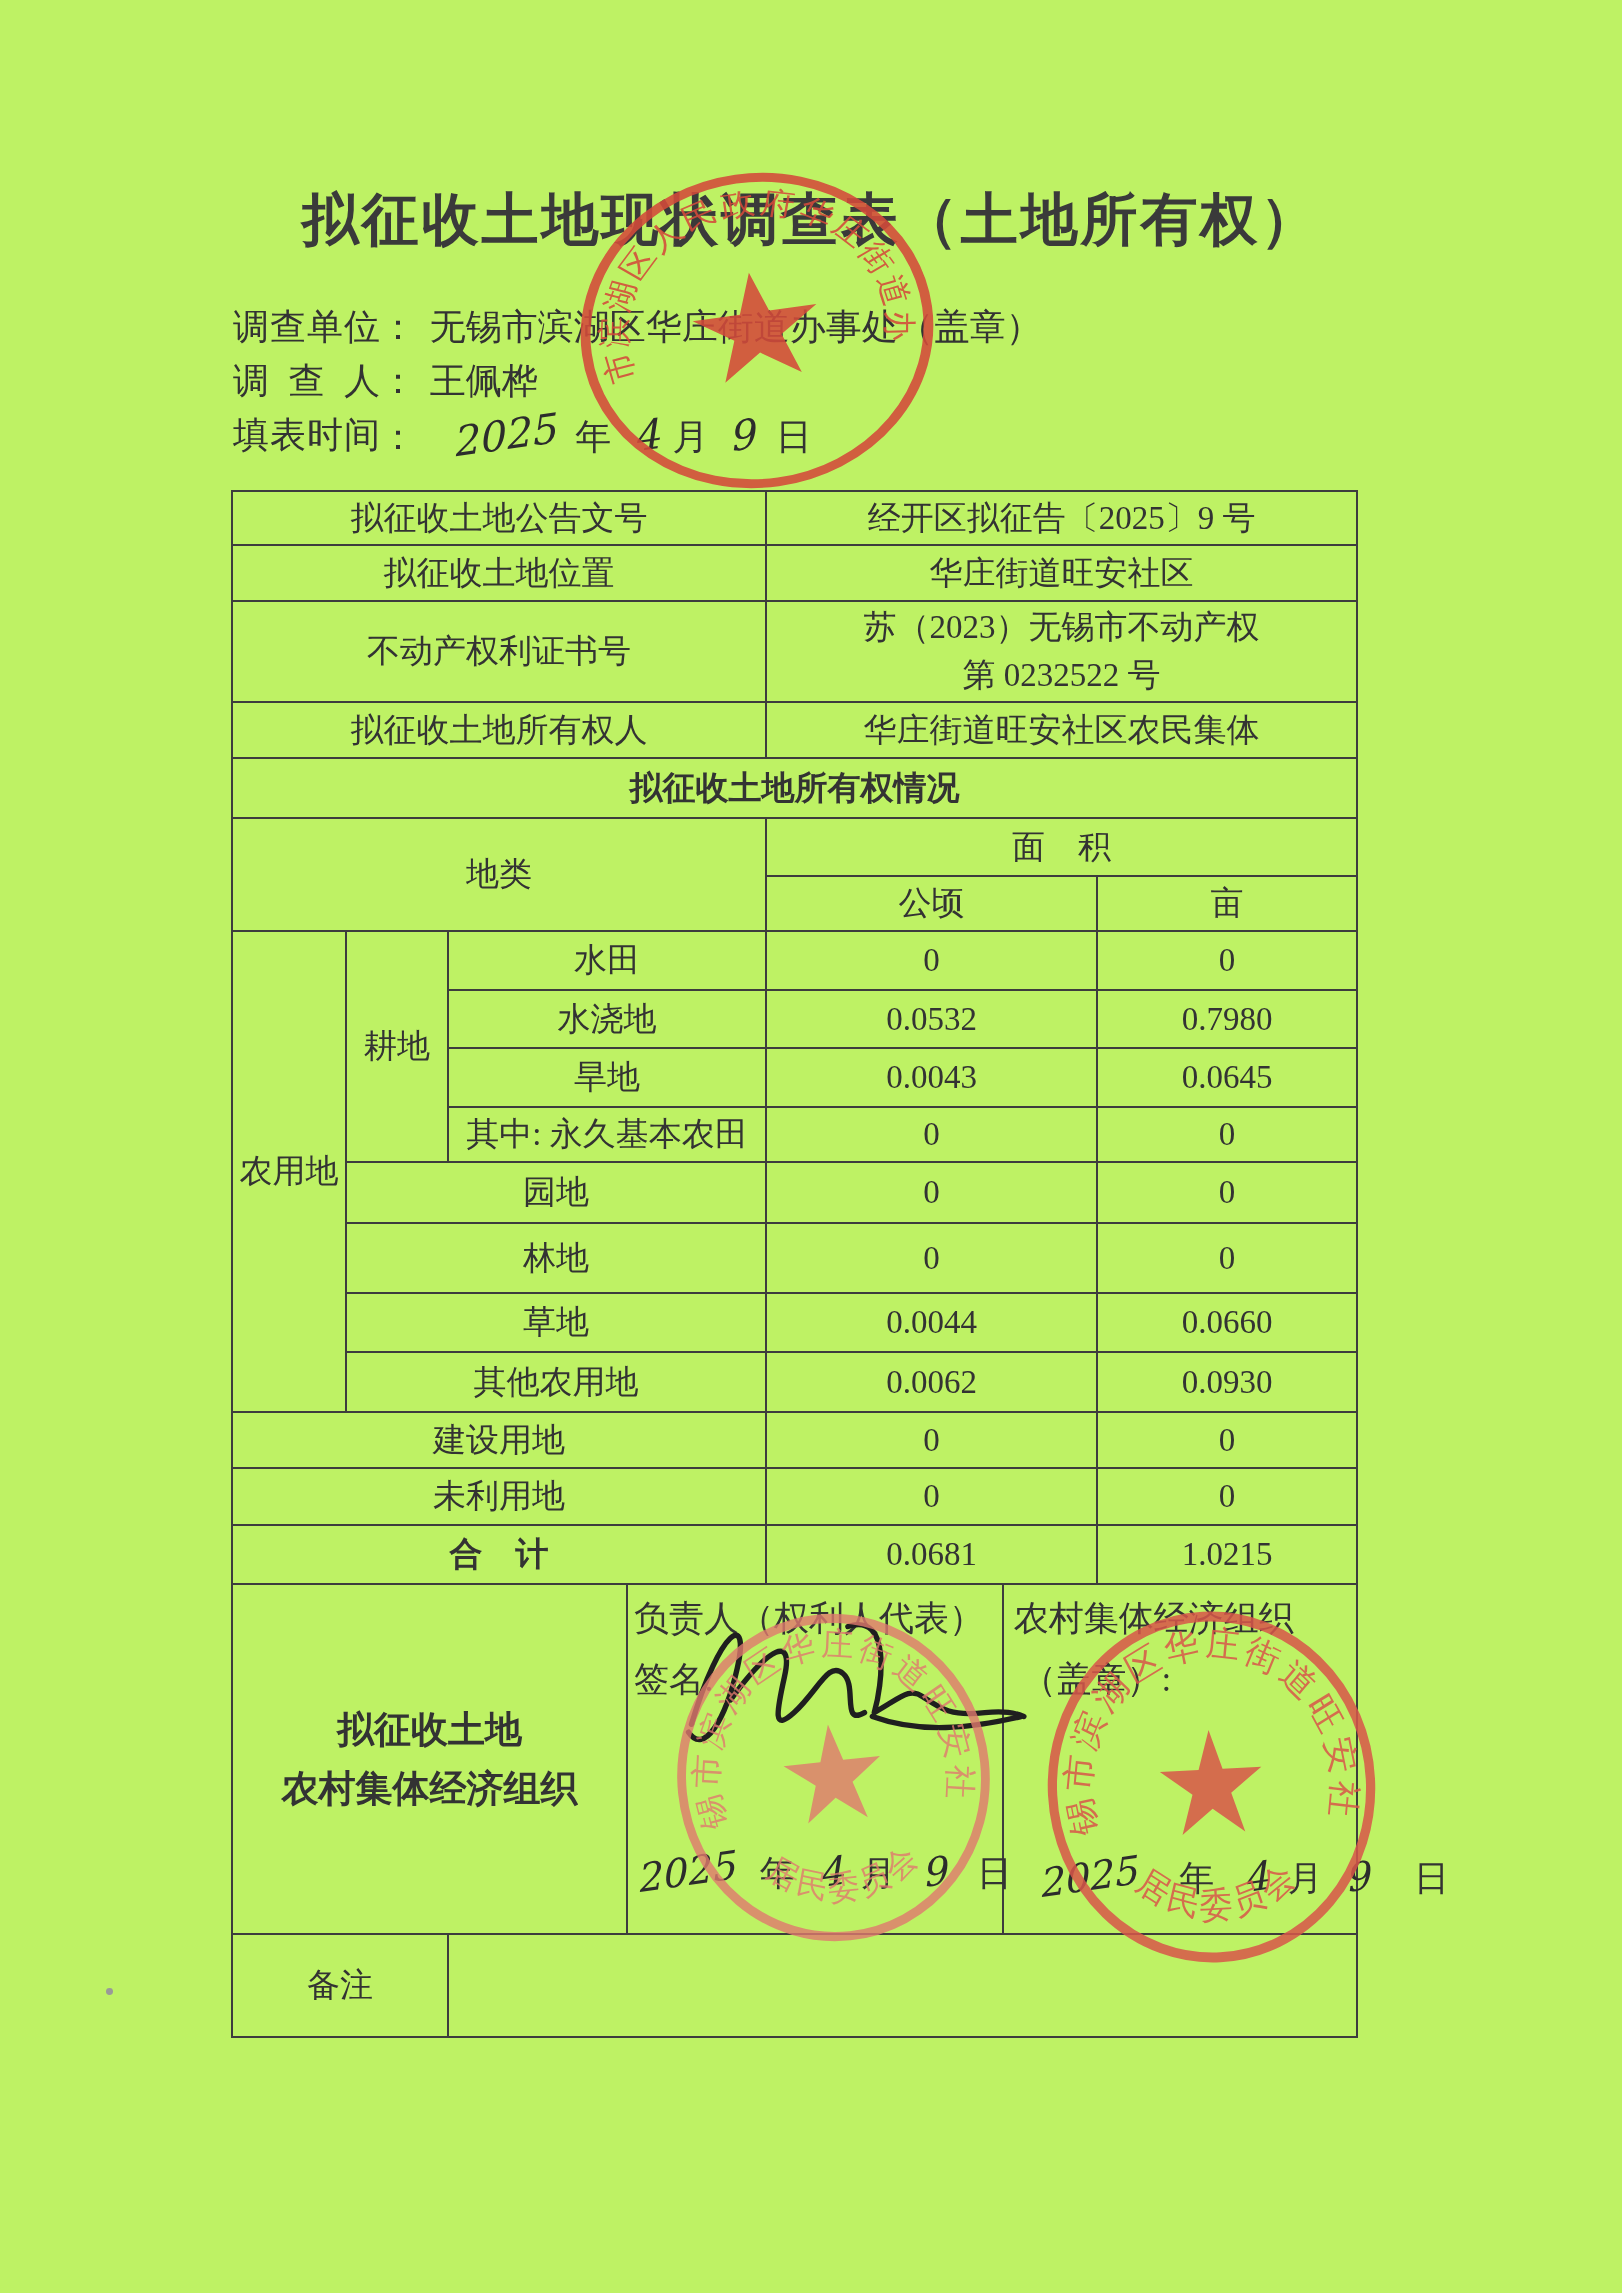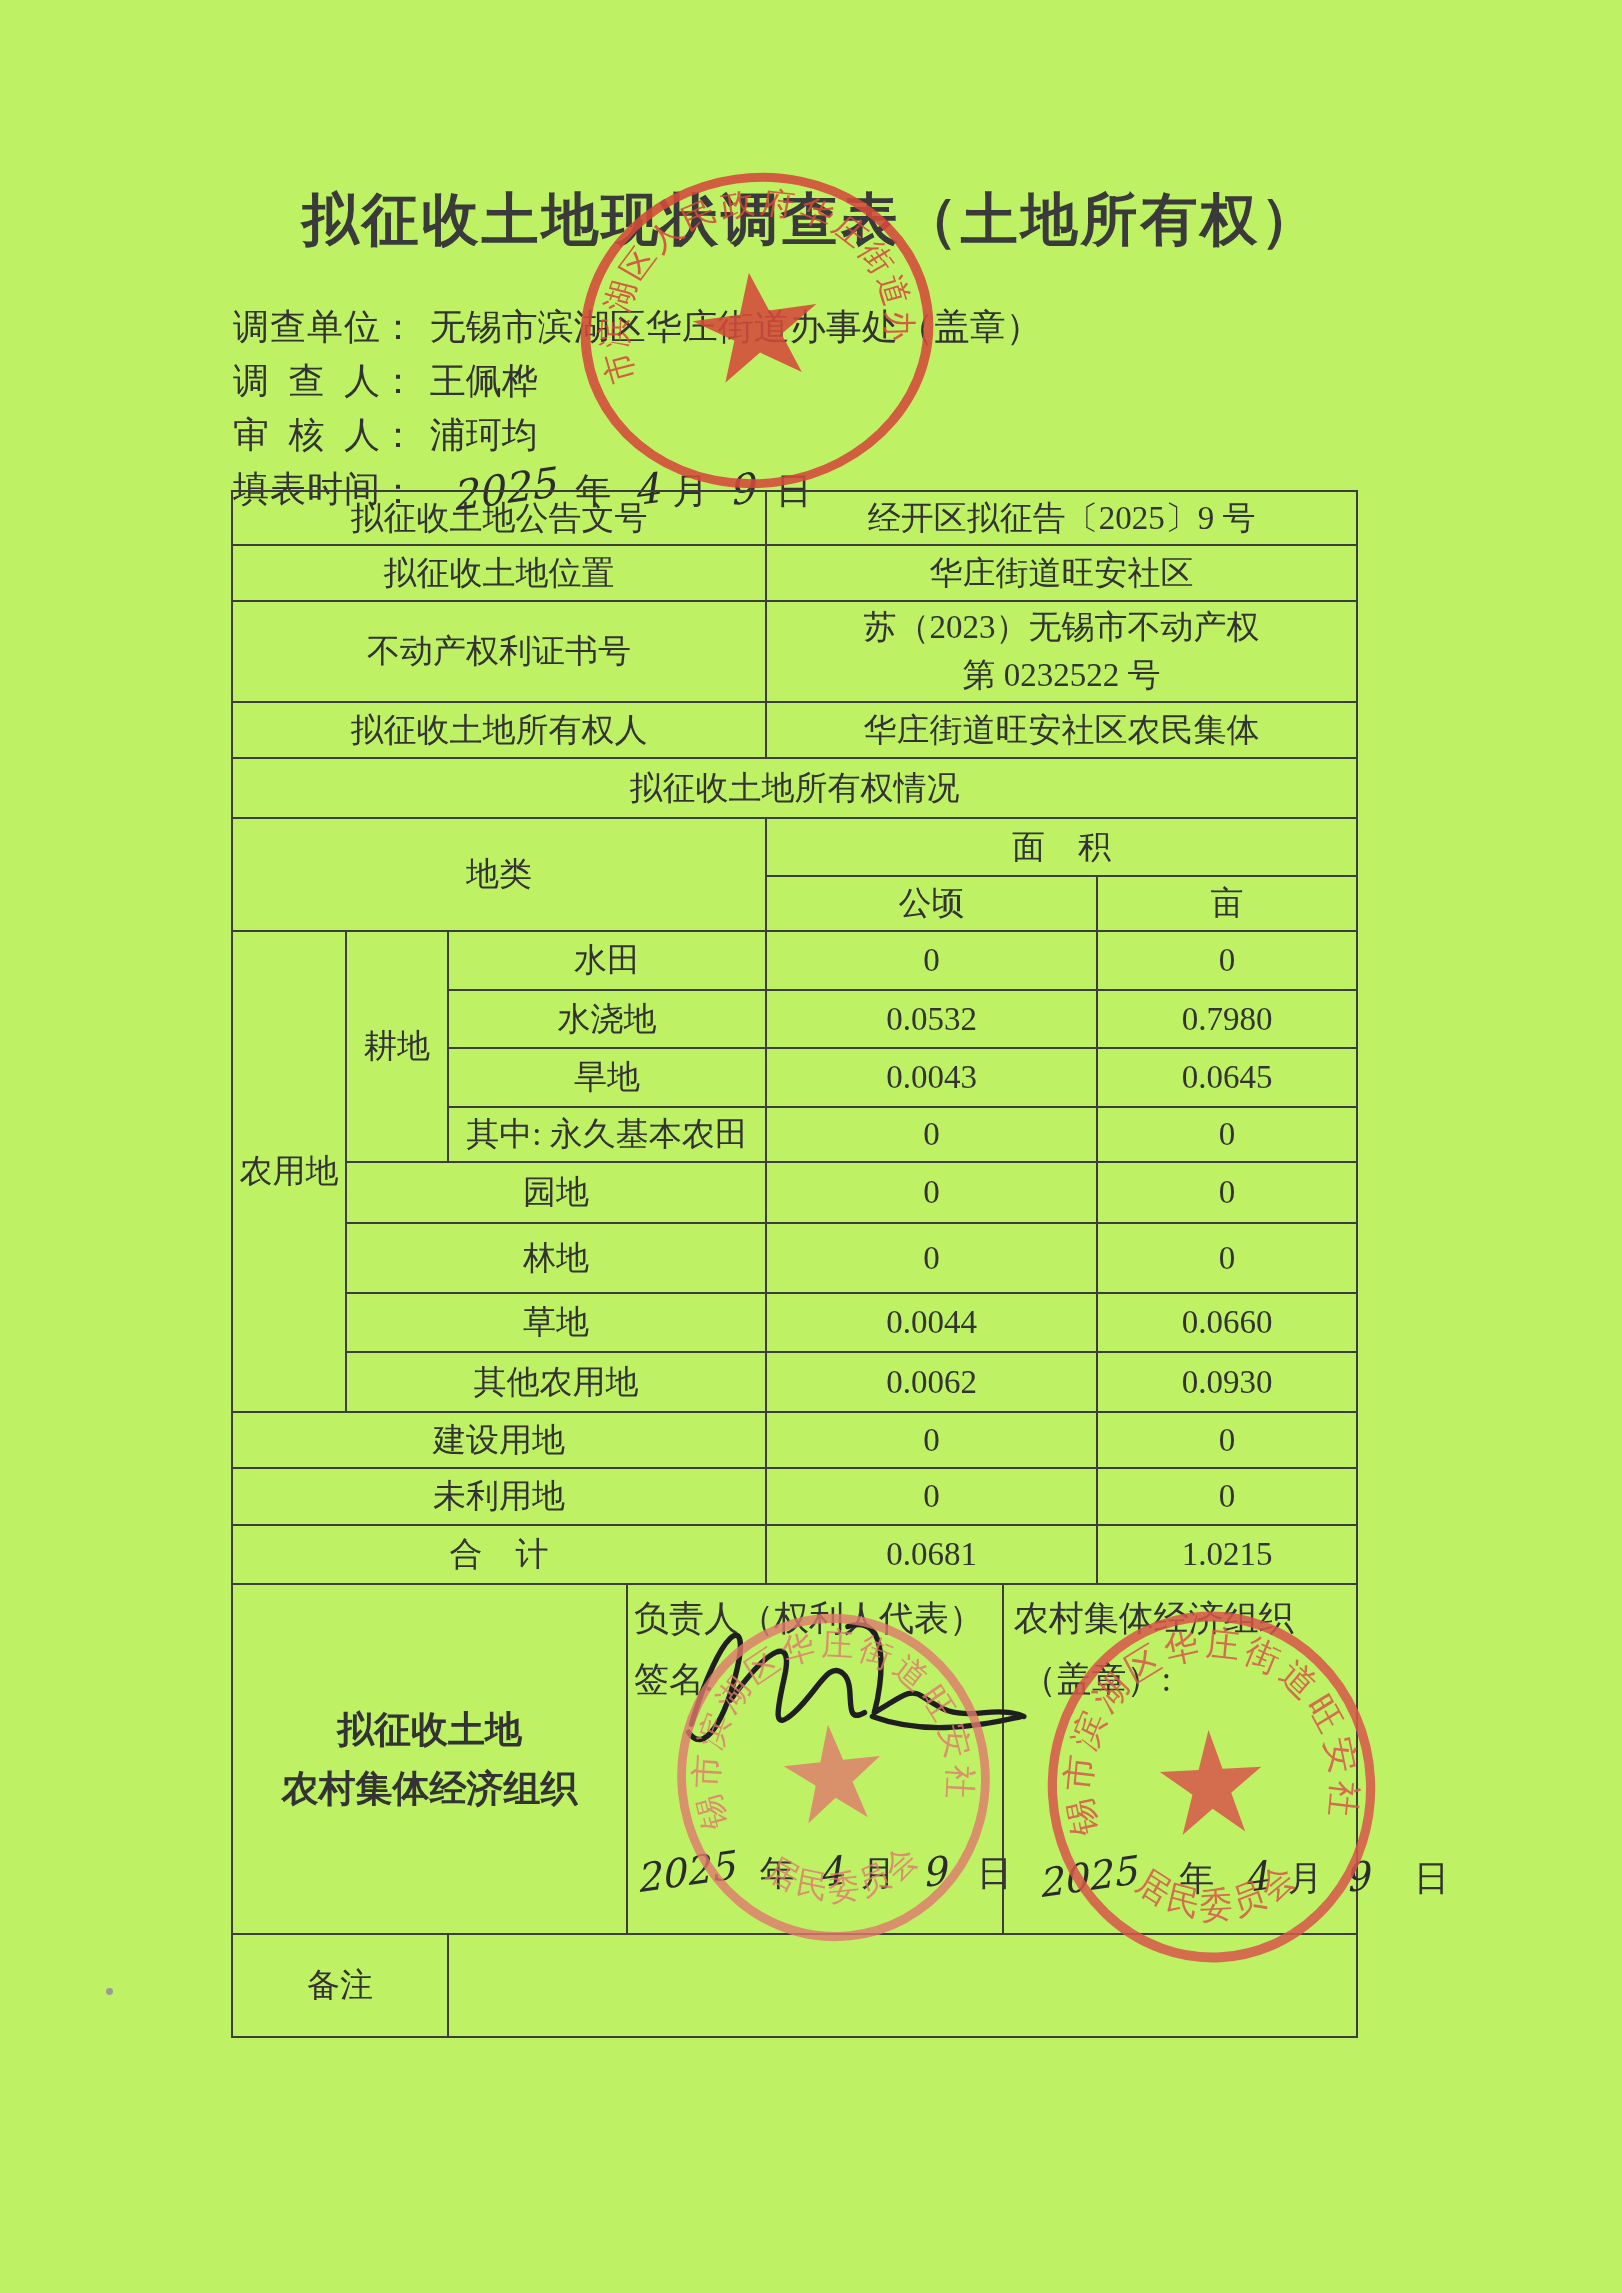--- a/index.html
+++ b/index.html
@@ -39,21 +39,21 @@
     width:1127px;
     font-size:33px;color:#333;
   }
   table.main td{
     border:2px solid #3d3d3d;
     text-align:center;vertical-align:middle;
     padding:0;overflow:visible;
   }
   table.main{border:2.9px solid #3a3a3a;padding-left:24px;}
   td.bthick{border-bottom-width:3.9px;}
-  td.bold{font-weight:normal;}
+  td.bold{font-weight:bold;}
   .two-line div{line-height:1.45;}
   .sig-cell{vertical-align:top !important;text-align:left !important;}
   .sig-text{font-size:35px;line-height:55px;padding:5.9px 2px 0 5.9px;}
   .seal-cell{vertical-align:top !important;text-align:left !important;}
   .seal-text{font-size:35px;line-height:55px;padding:5.9px 2px 0 9.8px;}
   .org-cell div{font-weight:bold;font-size:37px;line-height:59px;}
   
   .overlay{position:absolute;pointer-events:none;}
   .date-line{position:absolute;white-space:nowrap;font-size:35px;color:#333;}
   .date-line .hand{font-size:39px;}
@@ -66,23 +66,20 @@
 <div class="page">
 
   <div class="doc-title">拟征收土地现状调查表（土地所有权）</div>
 
   <div class="meta">
     <div class="meta-line">
       <span class="meta-label">调查单位</span><span class="meta-colon">：</span><span>无锡市滨湖区华庄街道办事处（盖章）</span>
     </div>
     <div class="meta-line">
       <span class="meta-label">调查人</span><span class="meta-colon">：</span><span>王佩桦</span>
-    </div>
-    <div class="meta-line">
-      <span class="meta-label">审核人</span><span class="meta-colon">：</span><span>浦珂均</span>
     </div>
     <div class="meta-line">
       <span class="meta-label">填表时间</span><span class="meta-colon">：</span><span class="hand" style="margin-left:25.5px">2025</span><span class="date-unit" style="margin-left:15.7px">年</span><span class="hand" style="margin-left:25.5px">4</span><span class="date-unit" style="margin-left:9.8px">月</span><span class="hand" style="margin-left:23.5px">9</span><span class="date-unit" style="margin-left:17.6px">日</span>
     </div>
   </div>
 
   <table class="main">
     <colgroup>
       <col style="width:114px">
         <col style="width:102px">

